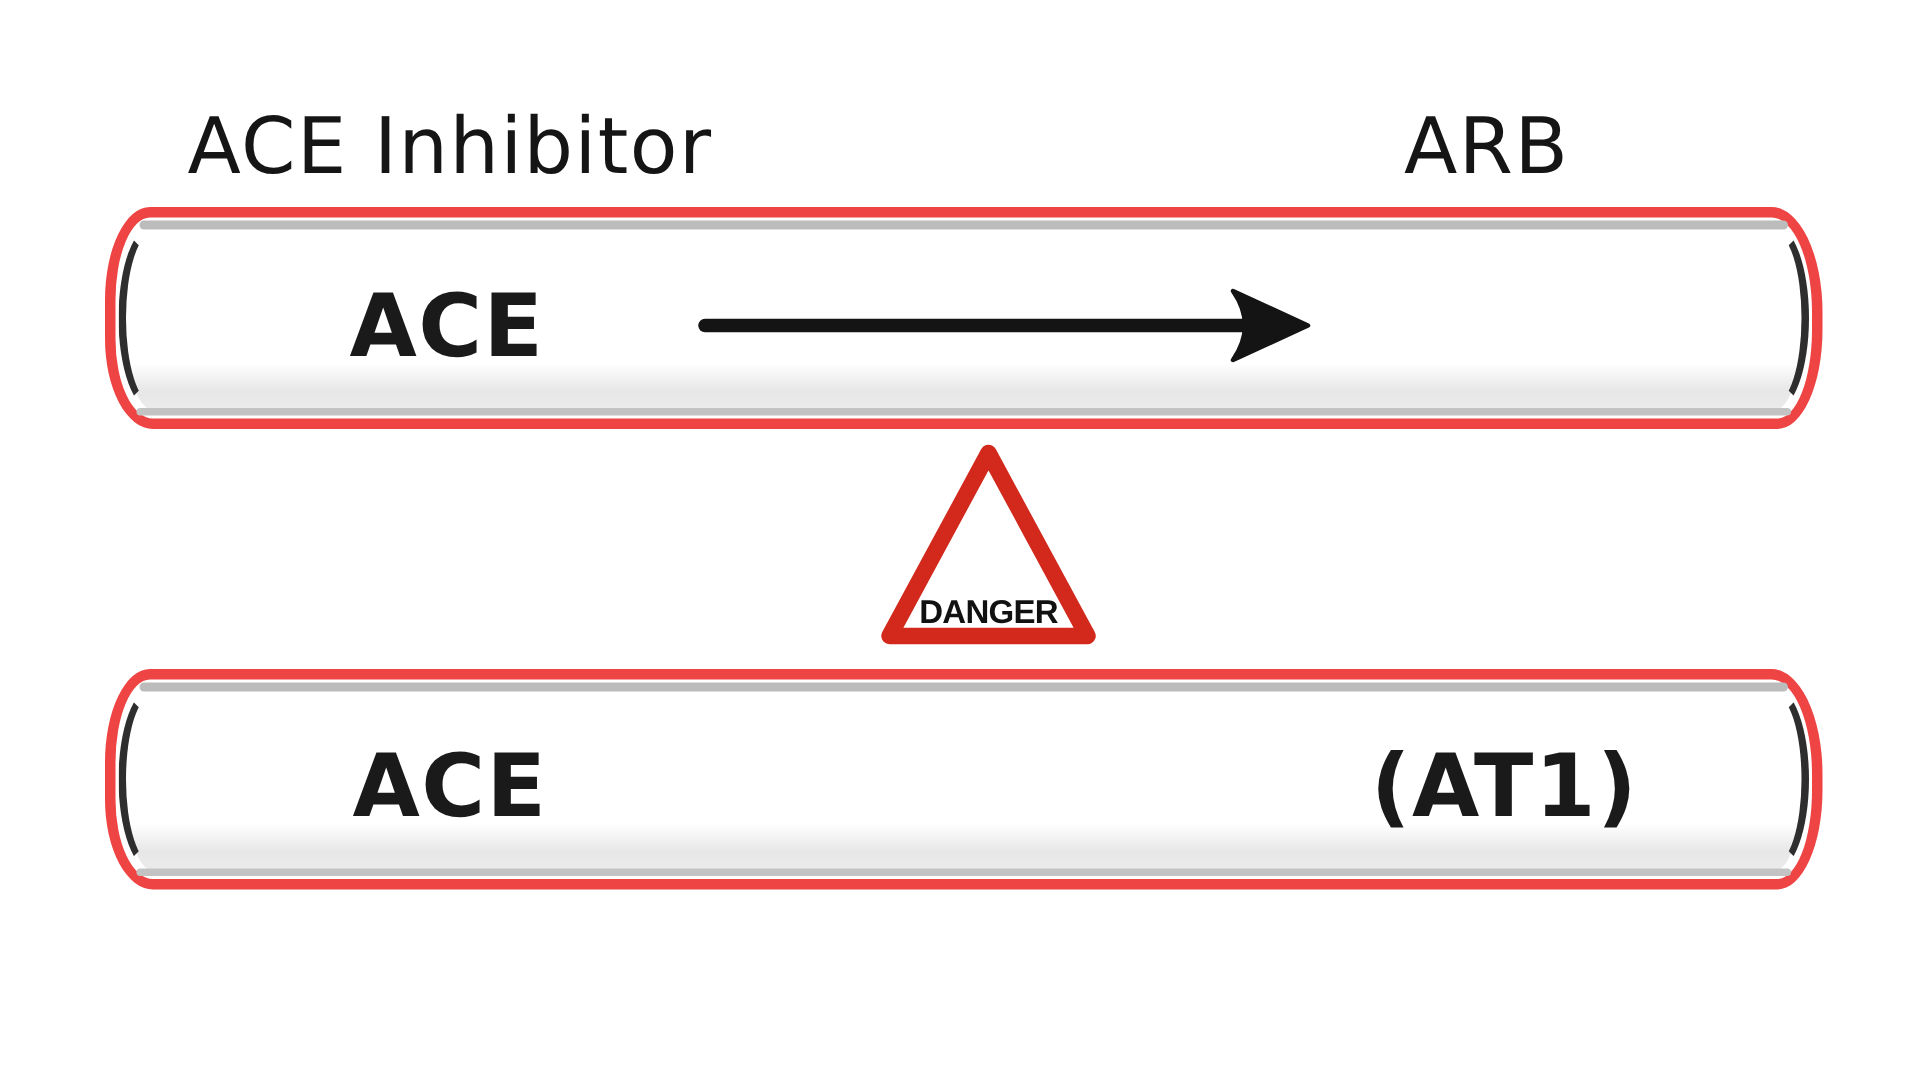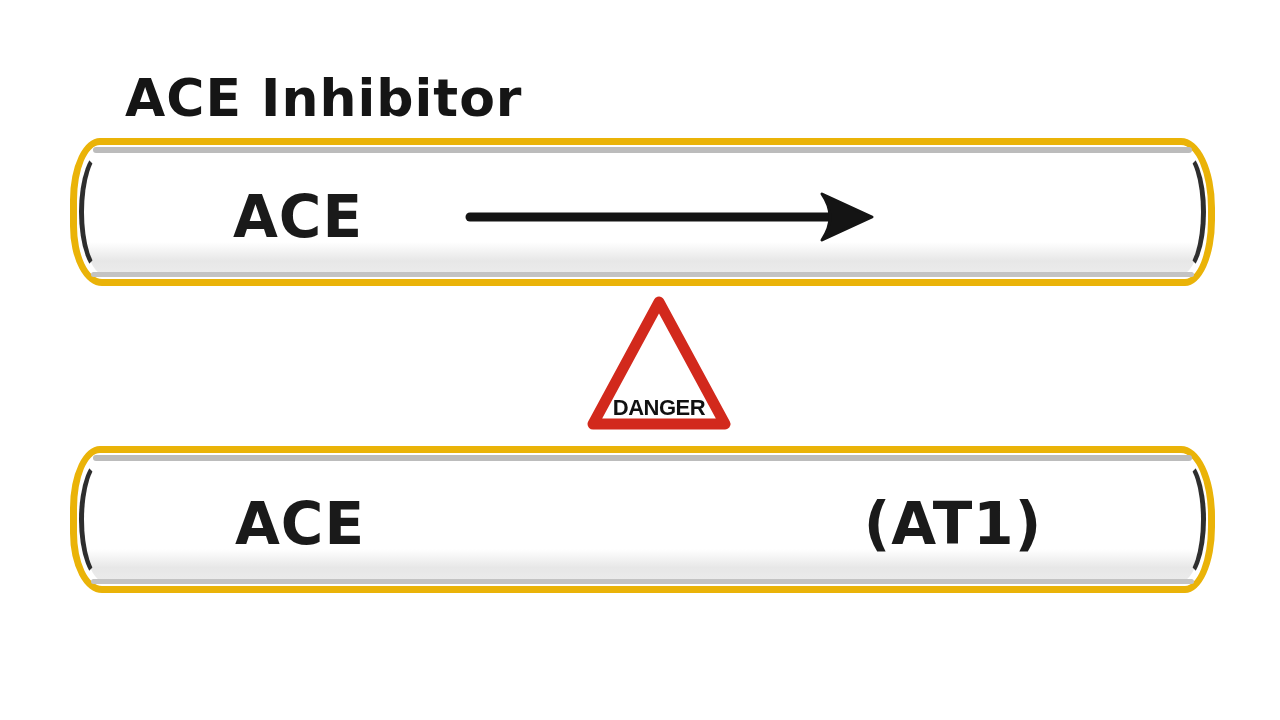--- a/index.html
+++ b/index.html
@@ -7,36 +7,36 @@
     position:relative;
     width:1280px;height:720px;
     background:#ffffff;
     overflow:hidden;
     font-family:"DejaVu Sans", sans-serif;
   }
 
   
   .top-label{
     position:absolute;
-    font-weight:700;
+    font-weight:400;
     font-size:52px;
     color:#151515;
     letter-spacing:1px;
     white-space:nowrap;
   }
   .label-acei{left:125px;top:68px;}
   .label-arb{left:936px;top:68px;}
 
   
   .tube{
     position:absolute;
     left:70px;
     width:1131px;
     background:#ffffff;
-    border:7px solid #eab308;
+    border:7px solid #ef4444;
     border-radius:30px 34px 30px 32px / 62px 70px 66px 60px;
   }
   .tube1{top:138px;height:134px;}
   .tube2{top:446px;height:133px;}
 
   
   .tube-shadow{
     position:absolute;
     left:-8px;top:16px;
     width:calc(100% + 26px);
@@ -76,21 +76,21 @@
     font-size:58px;
     color:#1a1a1a;
     letter-spacing:1px;
     white-space:nowrap;
     transform:translateX(-50%);
     top:38px;
   }
   .t1-ace{left:221px;}
   .t2-ace{left:223px;top:37px;}
   .t2-receptor{left:588px;top:37px;}
-  .t2-at1{left:876px;top:37px;}
+  .t2-at1{left:926px;top:37px;}
 
   
   .arrow-svg{position:absolute;left:383px;top:44px;}
 
   
   .danger-svg{position:absolute;left:583px;top:293px;}
   .danger-text{
     font-family:"Liberation Sans", sans-serif;
     font-weight:700;
     font-size:22px;
@@ -98,20 +98,21 @@
     fill:#111111;
   }
 </style>
 </head>
 <body>
 
 <div class="canvas">
 
   <div class="top-label label-acei">ACE Inhibitor</div>
 
+  <div class="top-label label-arb">ARB</div>
 
   <div class="tube tube1">
     <div class="tube-shadow"></div>
     <div class="gloss-top"></div>
     <div class="shade-bottom"></div>
     <div class="line-bottom"></div>
     <div class="cap-rim left"></div>
     <div class="cap-rim right"></div>
 
     <span class="tube-text t1-ace">ACE</span>

